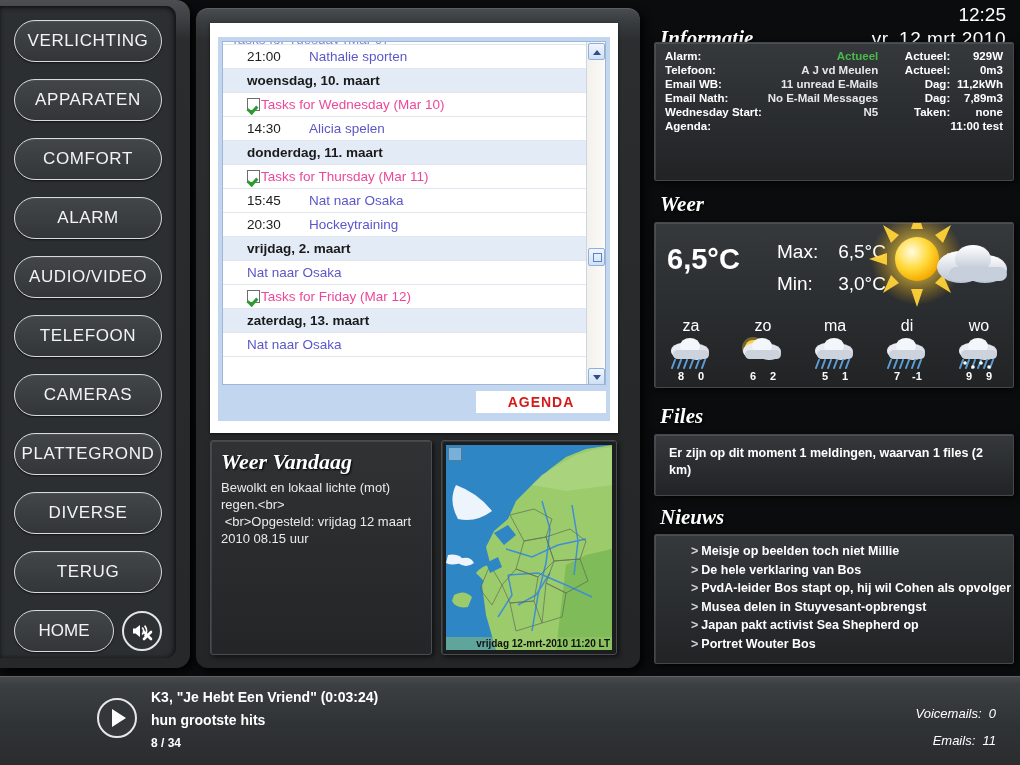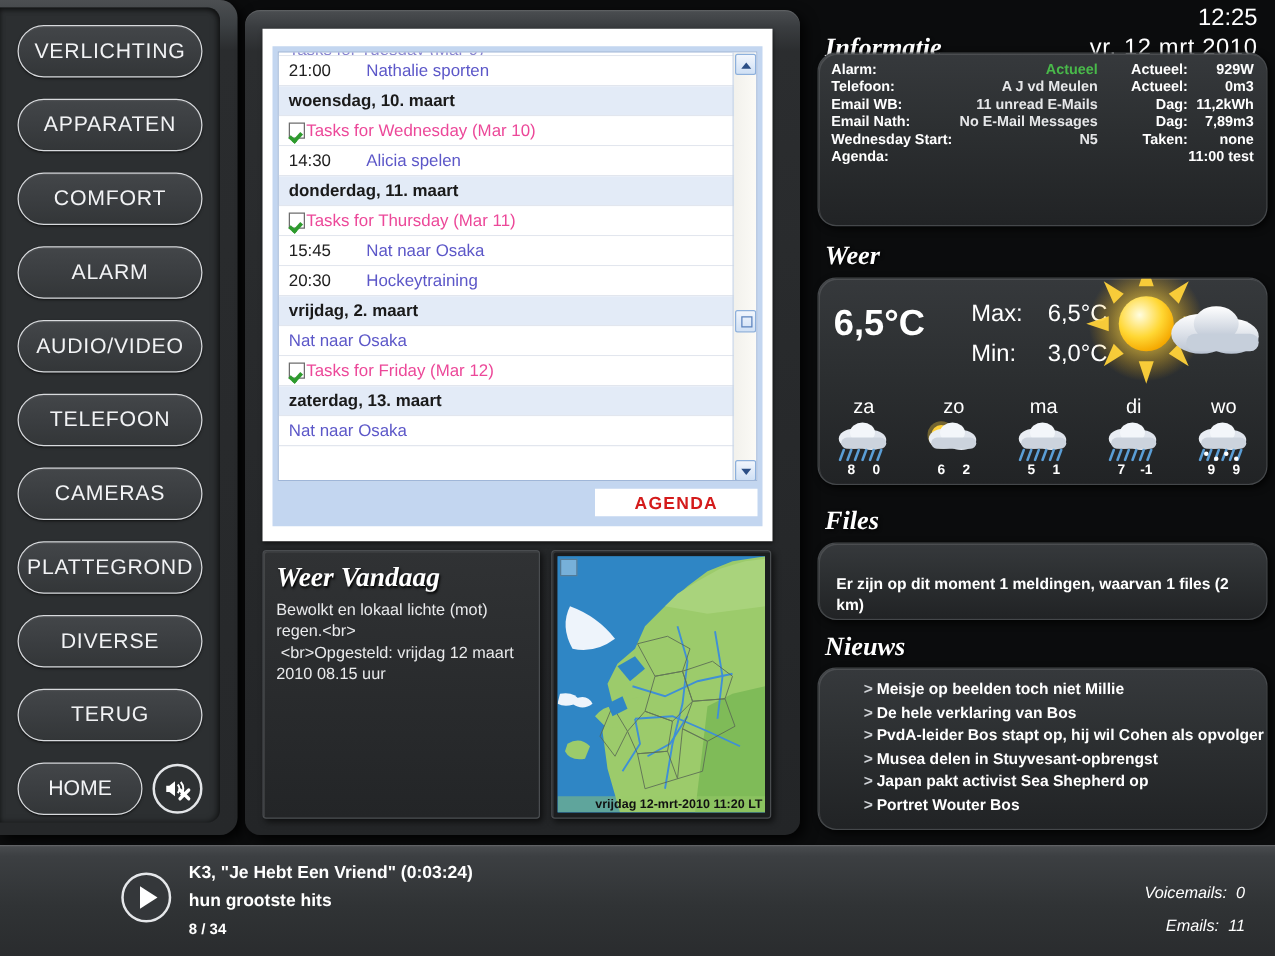--- a/index.html
+++ b/index.html
@@ -71,21 +71,21 @@
     position: absolute; left: 8px; top: 14px; width: 392px; height: 384px;
     background: #c3d6f0; padding: 4px 4px 0 4px;
   }
   #agenda-scrollwrap {
     position: relative; width: 384px; height: 344px;
     background: #fff; border: 1px solid #9fb6d8; overflow: hidden;
   }
   #agenda-list { position: absolute; left: 0; top: -8px; width: 365px; }
   .ag-row {
     height: 24px; line-height: 24px; font-size: 13.5px;
-    border-bottom: 1px solid #e2e6ee; padding-left: 8px; white-space: nowrap;
+    border-bottom: 1px solid #e2e6ee; padding-left: 24px; white-space: nowrap;
     overflow: hidden; background: #fff; cursor: pointer;
   }
   .ag-row.day {
     background: #e3ebf7; font-weight: bold; color: #1a1a1a; font-size: 13.5px;
   }
   .ag-time { display: inline-block; width: 62px; color: #202020; }
   .ag-title { color: #5c57c8; }
   .ag-task { color: #ec4899; }
   .ag-cut { height: 11px; overflow: hidden; line-height: 12px; color: #8a86d0;
             font-size: 13.5px; border-bottom: 1px solid #e2e6ee; padding-left: 8px; }
@@ -163,21 +163,21 @@
   #clock { position: absolute; right: 14px; top: 4px; color: #fff; font-size: 19px; }
   #date  { position: absolute; right: 14px; top: 28px; color: #fff; font-size: 19px;
            letter-spacing: .5px; }
   .sec-title {
     font-family: "Liberation Serif", serif; font-style: italic; font-weight: bold;
     color: #fff; font-size: 21px; text-shadow: 1px 1px 3px #000;
     padding-left: 12px;
   }
   .dark-card {
     background: linear-gradient(to bottom,#36393c 0%,#2c2f31 45%,#212325 100%);
-    border: 1px solid #45484b; border-radius: 15px;
+    border: 1px solid #45484b; border-radius: 2px;
     box-shadow: inset 1px 1px 0 rgba(255,255,255,.11), 2px 2px 6px rgba(0,0,0,.75);
   }
   
   #info-card { position: absolute; left: 6px; top: 42px; width: 360px; height: 139px;
     padding: 6px 10px 4px 10px; }
   #info-table { width: 100%; border-collapse: collapse; }
   #info-table td { font-size: 11.5px; font-weight: bold; color: #fff;
     padding: 1px 0; white-space: nowrap; }
   td.lbl { text-align: left; width: 102px; }
   td.val { text-align: right; font-weight: normal; color: #e6e7e9; padding-right: 8px; }
@@ -199,21 +199,21 @@
     display: flex; }
   .fc-day { flex: 1; text-align: center; color: #fff; }
   .fc-name { font-size: 16px; margin-bottom: 1px; }
   .fc-ico { height: 32px; display: flex; align-items: center; justify-content: center; }
   .fc-temps { font-size: 11px; font-weight: bold; margin-top: 2px; }
   .fc-temps span { display: inline-block; width: 20px; }
 
   
   #files-title { position: absolute; left: 0; top: 404px; }
   #files-card { position: absolute; left: 6px; top: 434px; width: 360px; height: 62px;
-    padding: 24px 14px; }
+    padding: 10px 14px; }
   #files-text { color: #fff; font-size: 12.5px; font-weight: bold; line-height: 17px; }
 
   
   #news-title { position: absolute; left: 0; top: 505px; }
   #news-card { position: absolute; left: 6px; top: 534px; width: 360px; height: 130px;
     padding: 7px 12px; }
   .news-item { color: #fff; font-size: 12.5px; font-weight: bold; line-height: 18.5px;
     white-space: nowrap; cursor: pointer; margin-left: 24px; }
   .news-item .gt { color: #cfd2d6; margin-right: 3px; }
 

